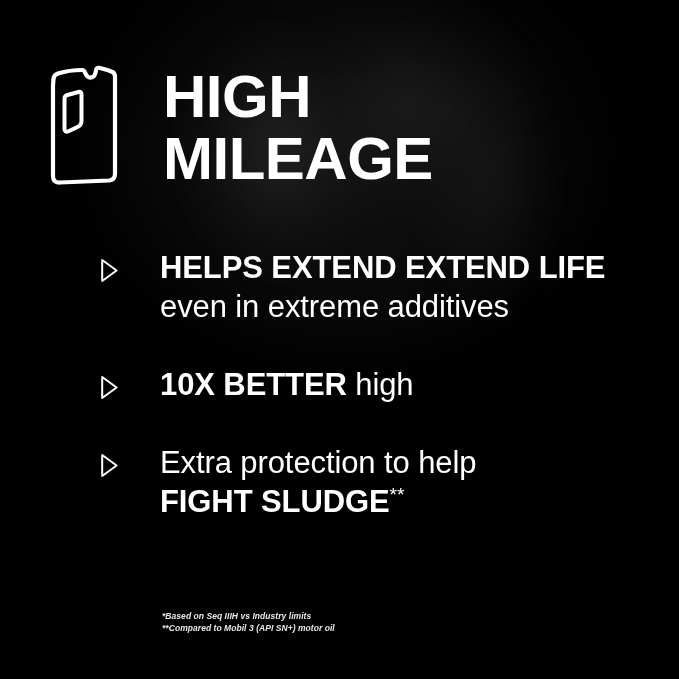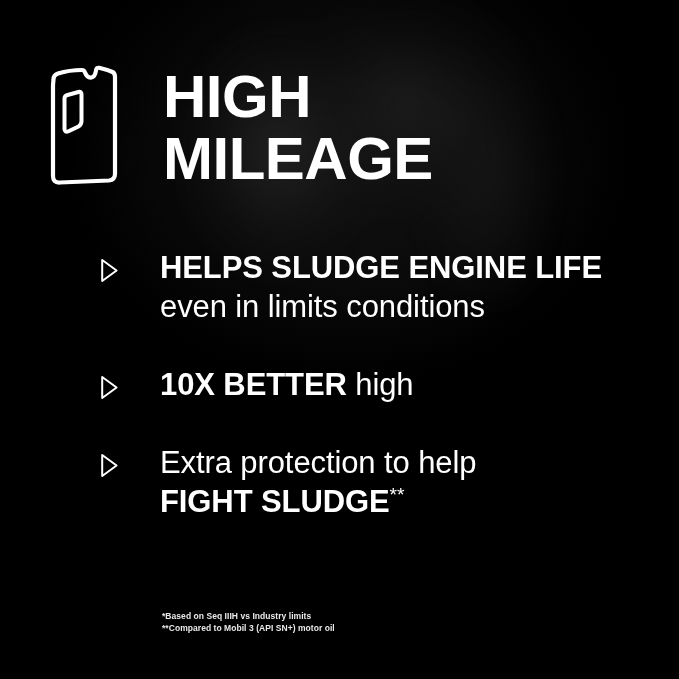--- a/index.html
+++ b/index.html
@@ -116,20 +116,21 @@
 
   
   .footnotes {
     position: absolute;
     left: 162px; top: 610px;
     color: #e9e9e9;
     font-size: 8.5px;
     line-height: 12px;
     font-weight: 700;
     letter-spacing: 0.05px;
+    font-style: italic;
   }
   .footnotes div { white-space: nowrap; }
 </style>
 </head>
 <body>
 
 <div id="poster">
 
   <div class="bg-base"></div>
   <div class="bg-silhouette"></div>
@@ -190,22 +191,22 @@
 
   <div class="bullets">
 
     <div class="bullet-row">
       <span class="bullet-marker">
         <svg width="19" height="25" viewBox="0 0 19 25" aria-hidden="true">
           <path d="M2.2,2 L16.6,12.5 L2.2,23 Z" fill="none" stroke="#ffffff" stroke-width="2" stroke-linejoin="round"></path>
         </svg>
       </span>
       <span class="bullet-text">
-        <span class="line"><span class="b">HELPS SLUDGE ENGINE LIFE</span></span>
-        <span class="line"><span>even in limits conditions</span></span>
+        <span class="line"><span class="b">HELPS EXTEND EXTEND LIFE</span></span>
+        <span class="line"><span>even in extreme additives</span></span>
       </span>
     </div>
 
     <div class="bullet-row">
       <span class="bullet-marker">
         <svg width="19" height="25" viewBox="0 0 19 25" aria-hidden="true">
           <path d="M2.2,2 L16.6,12.5 L2.2,23 Z" fill="none" stroke="#ffffff" stroke-width="2" stroke-linejoin="round"></path>
         </svg>
       </span>
       <span class="bullet-text">

